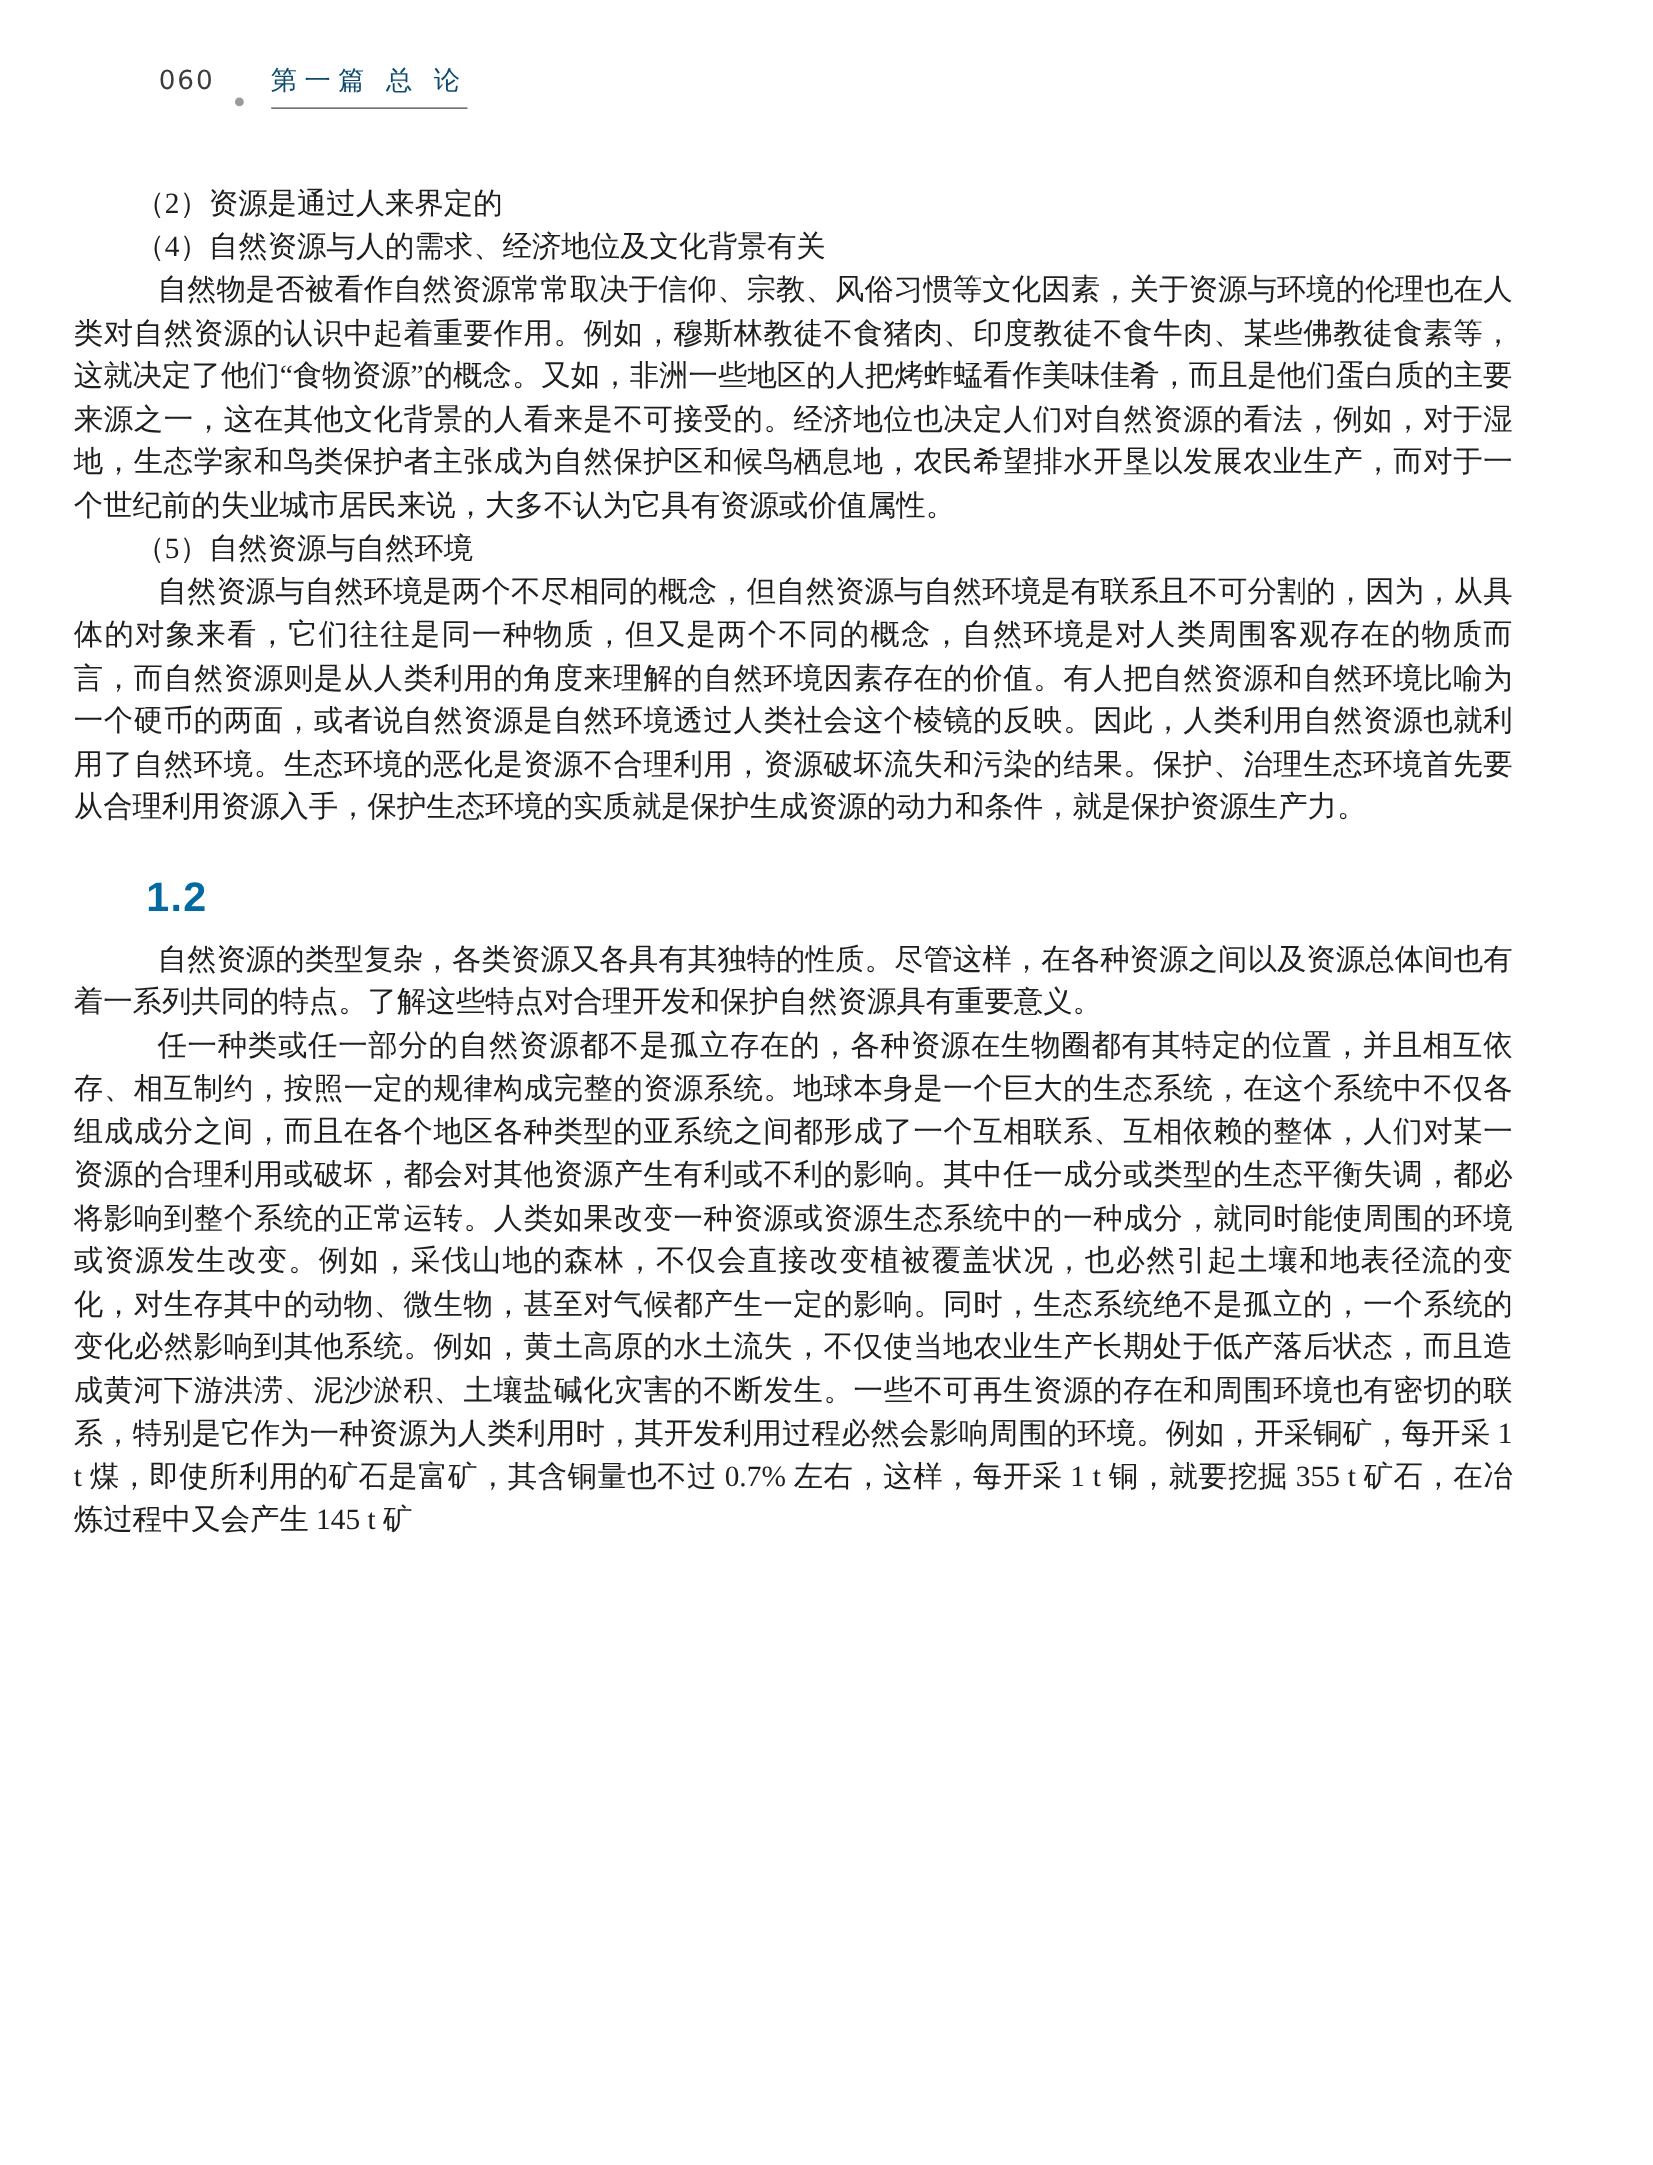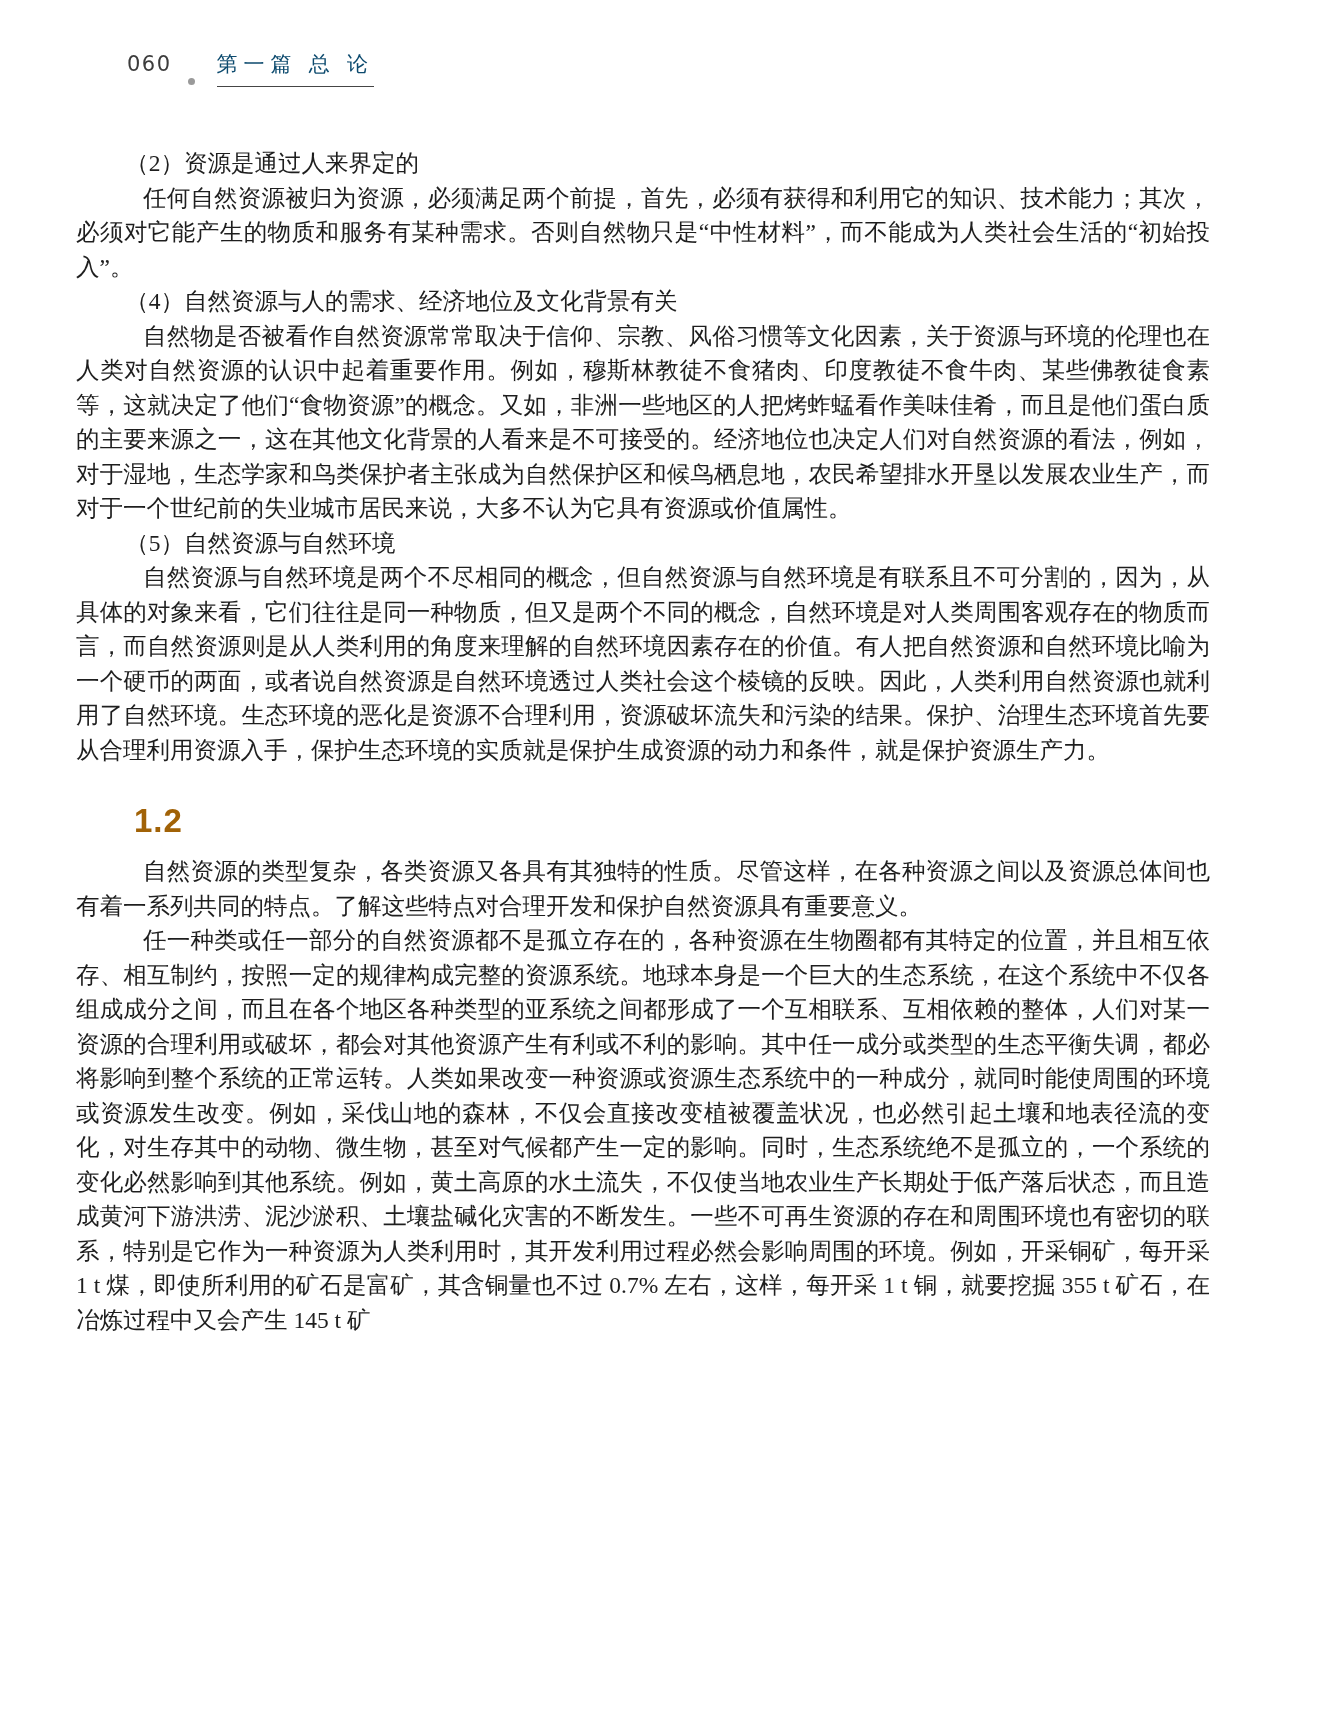--- a/index.html
+++ b/index.html
@@ -35,56 +35,55 @@
   }
   .part-title {
     font-size: 21px;
     letter-spacing: 6px;
     white-space: pre;
     color: #0c4a6e;
     border-bottom: 1.5px solid #454545;
     padding-bottom: 8px;
   }
   .content {
-    margin: 59px 112px 0 76px;
+    margin: 59px 112px 0 59px;
     font-size: 23.5px;
     line-height: 34.5px;
     text-align: justify;
   }
   .content p { margin: 0; }
   p.body { text-indent: 2.85em; }
   p.sub  { text-indent: 2.1em; }
   .section-heading {
     display: flex;
     align-items: flex-end;
     font-family: "Liberation Sans", sans-serif;
     font-weight: 600;
     font-size: 33px;
     line-height: 1.25;
-    color: #a16207;
+    color: #0369a1;
     margin: 33px 0 13px 58px;
     text-align: left;
   }
   .sec-num { letter-spacing: 1px; margin-right: 25px; }
   .sec-title { letter-spacing: 4px; }
 </style>
 </head>
 <body>
 
 <div class="page">
 
   <header class="page-header">
     <span class="page-number">060</span>
     <span class="bullet-icon"></span>
     <span class="part-title">第一篇 总 论</span>
   </header>
 
   <main class="content">
     <p class="sub">（2）资源是通过人来界定的</p>
-    <p class="body">任何自然资源被归为资源，必须满足两个前提，首先，必须有获得和利用它的知识、技术能力；其次，必须对它能产生的物质和服务有某种需求。否则自然物只是“中性材料”，而不能成为人类社会生活的“初始投入”。</p>
 
 
     <p class="sub">（4）自然资源与人的需求、经济地位及文化背景有关</p>
     <p class="body">自然物是否被看作自然资源常常取决于信仰、宗教、风俗习惯等文化因素，关于资源与环境的伦理也在人类对自然资源的认识中起着重要作用。例如，穆斯林教徒不食猪肉、印度教徒不食牛肉、某些佛教徒食素等，这就决定了他们“食物资源”的概念。又如，非洲一些地区的人把烤蚱蜢看作美味佳肴，而且是他们蛋白质的主要来源之一，这在其他文化背景的人看来是不可接受的。经济地位也决定人们对自然资源的看法，例如，对于湿地，生态学家和鸟类保护者主张成为自然保护区和候鸟栖息地，农民希望排水开垦以发展农业生产，而对于一个世纪前的失业城市居民来说，大多不认为它具有资源或价值属性。</p>
 
     <p class="sub">（5）自然资源与自然环境</p>
     <p class="body">自然资源与自然环境是两个不尽相同的概念，但自然资源与自然环境是有联系且不可分割的，因为，从具体的对象来看，它们往往是同一种物质，但又是两个不同的概念，自然环境是对人类周围客观存在的物质而言，而自然资源则是从人类利用的角度来理解的自然环境因素存在的价值。有人把自然资源和自然环境比喻为一个硬币的两面，或者说自然资源是自然环境透过人类社会这个棱镜的反映。因此，人类利用自然资源也就利用了自然环境。生态环境的恶化是资源不合理利用，资源破坏流失和污染的结果。保护、治理生态环境首先要从合理利用资源入手，保护生态环境的实质就是保护生成资源的动力和条件，就是保护资源生产力。</p>
 
     <h2 class="section-heading">
       <span class="sec-num">1.2</span>

